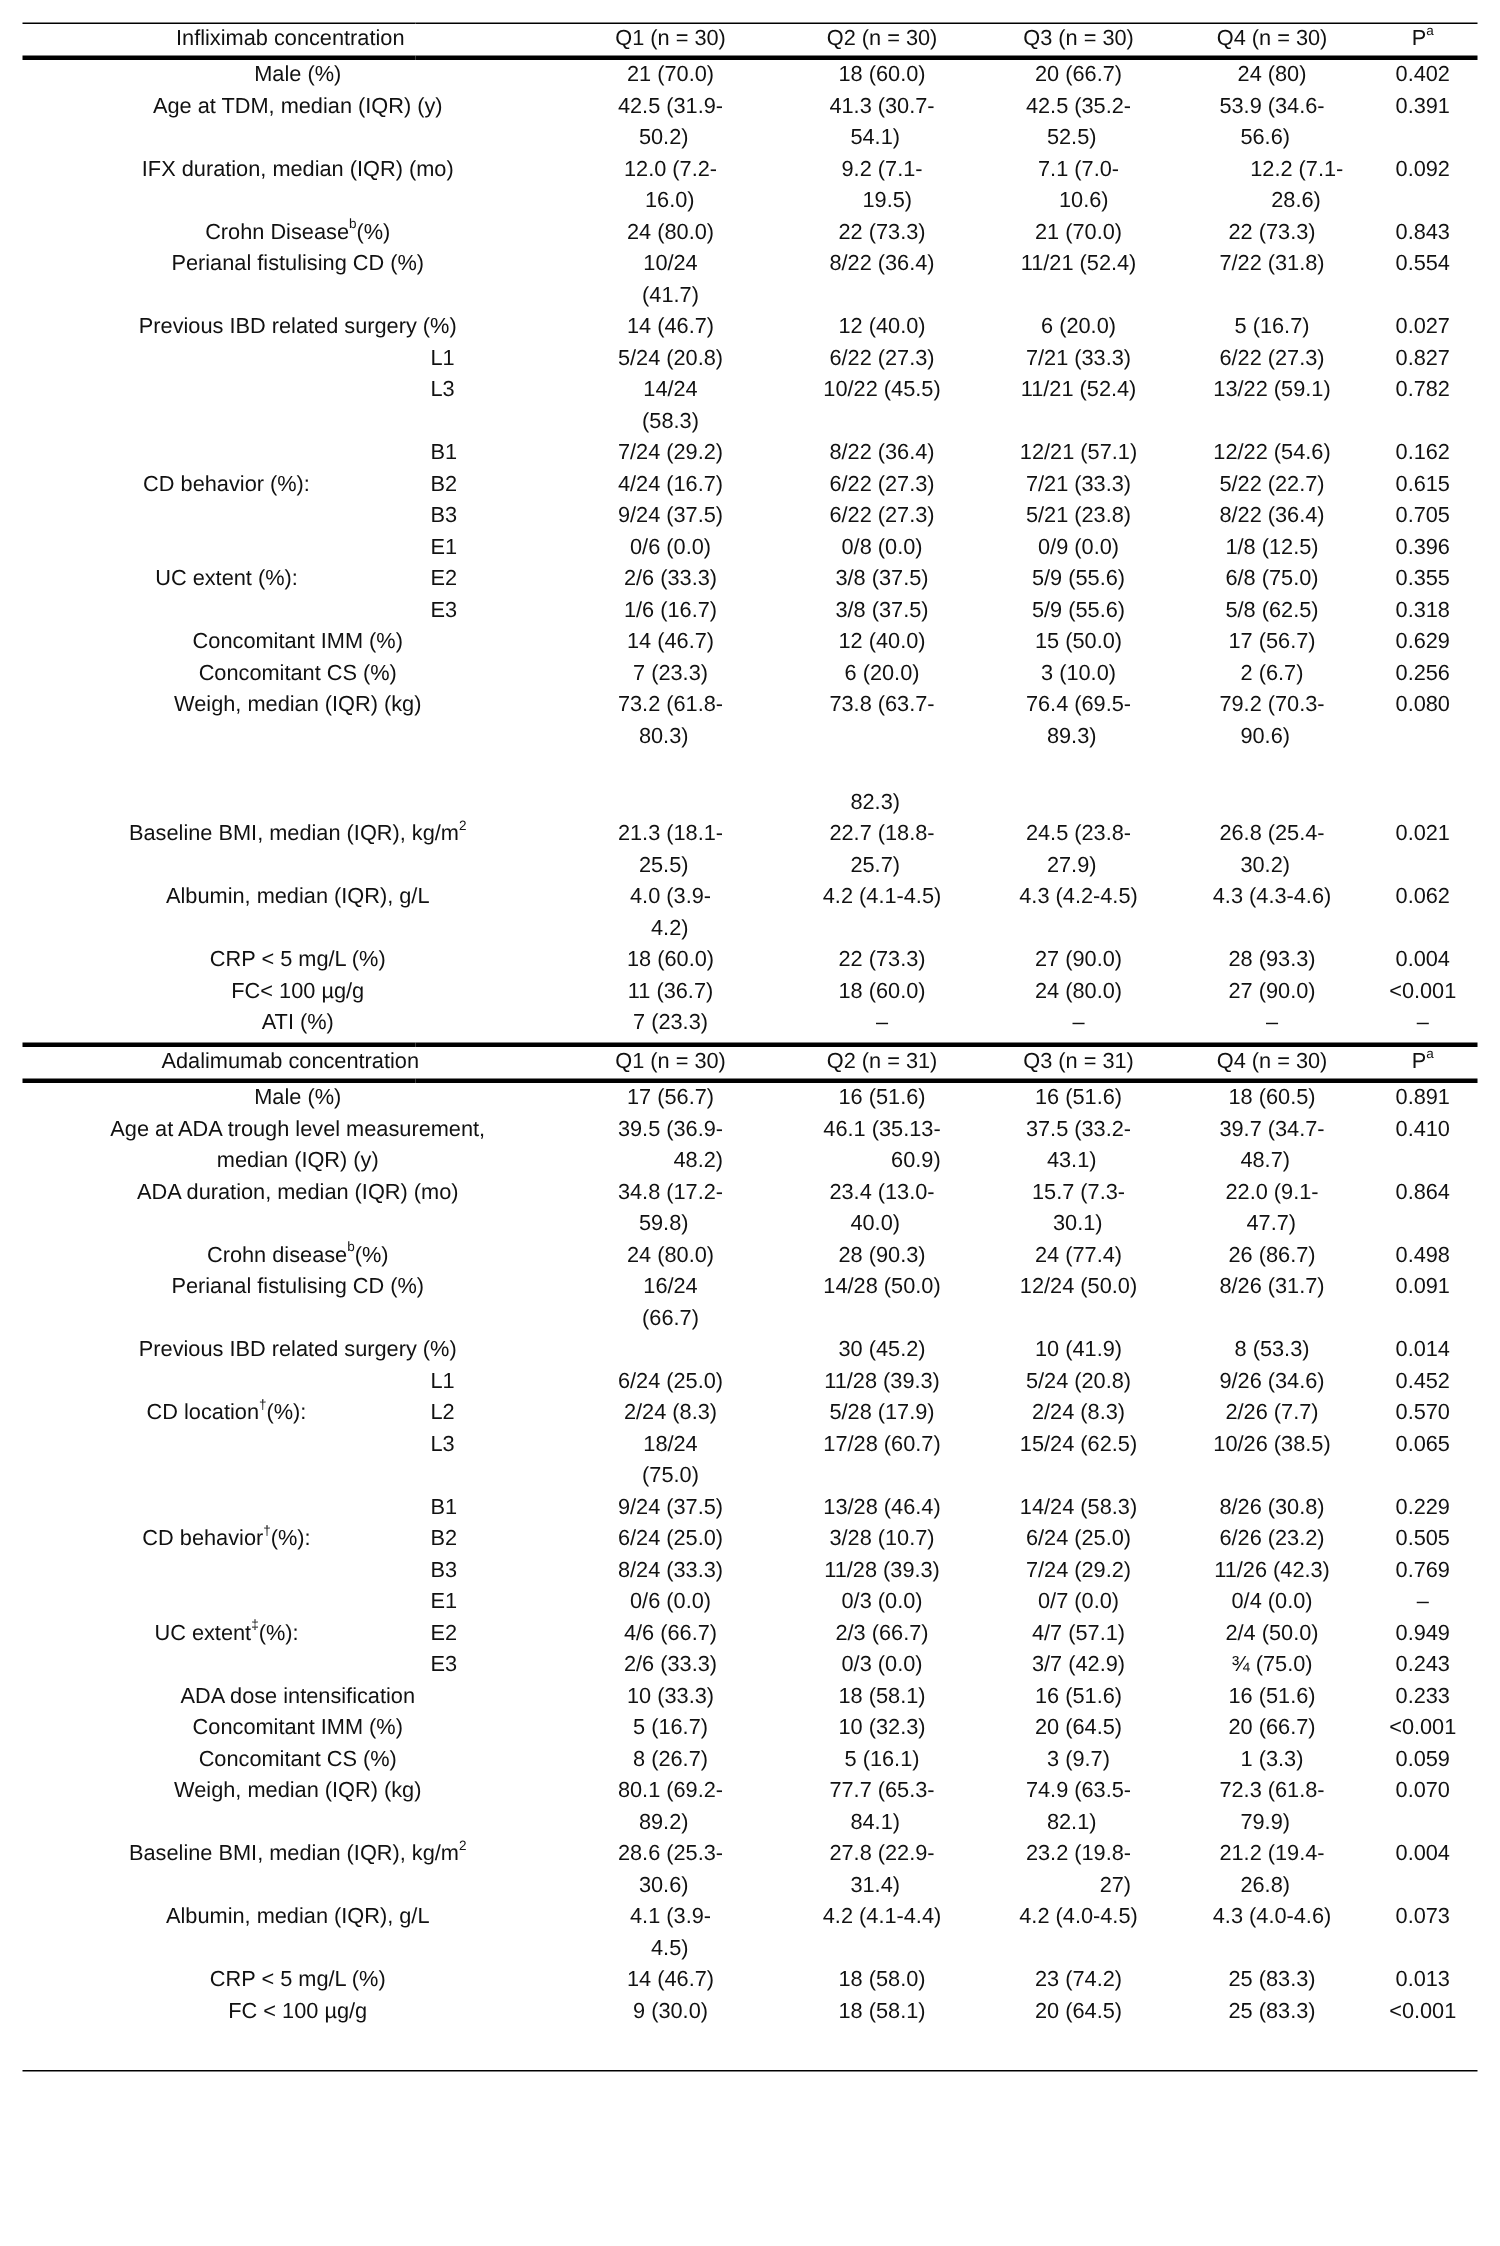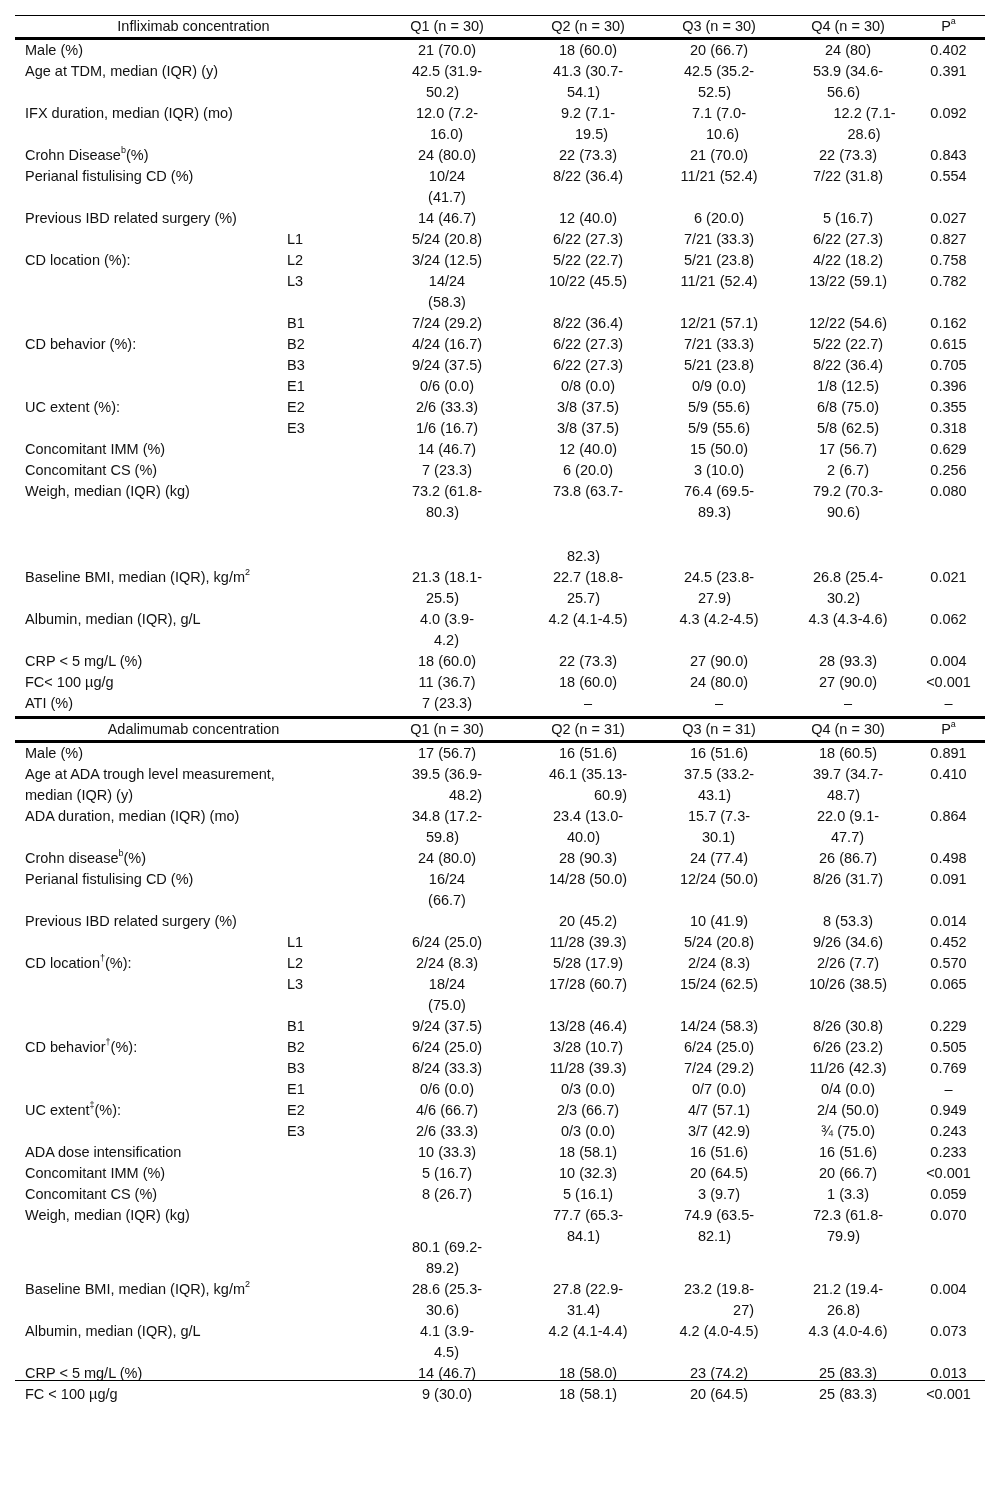--- a/index.html
+++ b/index.html
@@ -9,21 +9,21 @@
   #tbl td, #tbl th { padding: 0; line-height: 21px; vertical-align: top; font-weight: normal; }
   col.c-label { width: 262px; }
   col.c-sub { width: 95px; }
   col.c-q1 { width: 150px; }
   col.c-q2 { width: 132px; }
   col.c-q3 { width: 130px; }
   col.c-q4 { width: 128px; }
   col.c-p { width: 73px; }
   .hdr td { text-align: center; padding-top: 6px; padding-bottom: 3px; border-top: 1.5px solid #000; border-bottom: 3px solid #000; line-height: 20px; }
   .hdr2 td { border-top: 3px solid #000; padding-top: 2px; padding-bottom: 0; font-weight: bold; }
-  .lbl { padding-left: 10px !important; text-align: left; }
+  .lbl { padding-left: 10px !important; text-align: center; }
   .sub { text-align: left; padding-left: 10px !important; }
   .num { text-align: center; }
   .num span, .lbl span { display: inline-block; }
   .bold td { font-weight: bold; }
   sup { font-size: 9px; line-height: 0; position: relative; top: -1px; }
   .narrow { display: inline-block; width: 80px; }
 </style>
 </head>
 <body>
 
@@ -97,29 +97,20 @@
       <tr class="">
         <td class="lbl"></td>
         <td class="sub"><span>L1</span></td>
         <td class="num"><span>5/24 (20.8)</span></td>
         <td class="num"><span>6/22 (27.3)</span></td>
         <td class="num"><span>7/21 (33.3)</span></td>
         <td class="num"><span>6/22 (27.3)</span></td>
         <td class="num"><span>0.827</span></td>
       </tr>
       <tr class="">
-        <td class="lbl"><span>CD location (%):</span></td>
-        <td class="sub"><span>L2</span></td>
-        <td class="num"><span>3/24 (12.5)</span></td>
-        <td class="num"><span>5/22 (22.7)</span></td>
-        <td class="num"><span>5/21 (23.8)</span></td>
-        <td class="num"><span>4/22 (18.2)</span></td>
-        <td class="num"><span>0.758</span></td>
-      </tr>
-      <tr class="">
         <td class="lbl"></td>
         <td class="sub"><span>L3</span></td>
         <td class="num"><span class="narrow" style="width: 60px;">14/24 (58.3)</span></td>
         <td class="num" style="height: 42px;"><span>10/22 (45.5)</span></td>
         <td class="num" style="height: 42px;"><span>11/21 (52.4)</span></td>
         <td class="num" style="height: 42px;"><span>13/22 (59.1)</span></td>
         <td class="num"><span>0.782</span></td>
       </tr>
       <tr class="">
         <td class="lbl"></td>
@@ -283,21 +274,21 @@
         <td class="lbl" colspan="2"><span>Perianal fistulising CD (%)</span></td>
         <td class="num"><span class="narrow" style="width: 60px;">16/24 (66.7)</span></td>
         <td class="num" style="height: 42px;"><span>14/28 (50.0)</span></td>
         <td class="num" style="height: 42px;"><span>12/24 (50.0)</span></td>
         <td class="num" style="height: 42px;"><span>8/26 (31.7)</span></td>
         <td class="num"><span>0.091</span></td>
       </tr>
       <tr class="bold">
         <td class="lbl" colspan="2"><span>Previous IBD related surgery (%)</span></td>
         <td class="num"><span></span></td>
-        <td class="num"><span>20 (45.2)</span></td>
+        <td class="num"><span>30 (45.2)</span></td>
         <td class="num"><span>10 (41.9)</span></td>
         <td class="num"><span>8 (53.3)</span></td>
         <td class="num"><span>0.014</span></td>
       </tr>
       <tr class="">
         <td class="lbl"></td>
         <td class="sub"><span>L1</span></td>
         <td class="num"><span>6/24 (25.0)</span></td>
         <td class="num"><span>11/28 (39.3)</span></td>
         <td class="num"><span>5/24 (20.8)</span></td>
@@ -395,21 +386,21 @@
       <tr class="">
         <td class="lbl" colspan="2"><span>Concomitant CS (%)</span></td>
         <td class="num"><span>8 (26.7)</span></td>
         <td class="num"><span>5 (16.1)</span></td>
         <td class="num"><span>3 (9.7)</span></td>
         <td class="num"><span>1 (3.3)</span></td>
         <td class="num"><span>0.059</span></td>
       </tr>
       <tr class="">
         <td class="lbl" colspan="2"><span>Weigh, median (IQR) (kg)</span></td>
-        <td class="num"><span class="narrow" style="width: auto;"><span style="display: block; margin-top: 32px;">80.1 (69.2-</span><span style="display: block; text-align: left; padding-left: 14px;">89.2)</span></span></td>
+        <td class="num"><span class="narrow" style="width: auto;"><span style="display: block;">80.1 (69.2-</span><span style="display: block; text-align: left; padding-left: 14px;">89.2)</span></span></td>
         <td class="num"><span class="narrow" style="width: auto;"><span style="display: block;">77.7 (65.3-</span><span style="display: block; text-align: left; padding-left: 14px;">84.1)</span></span></td>
         <td class="num"><span class="narrow" style="width: auto;"><span style="display: block;">74.9 (63.5-</span><span style="display: block; text-align: left; padding-left: 14px;">82.1)</span></span></td>
         <td class="num"><span class="narrow" style="width: auto;"><span style="display: block;">72.3 (61.8-</span><span style="display: block; text-align: left; padding-left: 14px;">79.9)</span></span></td>
         <td class="num"><span>0.070</span></td>
       </tr>
       <tr class="bold">
         <td class="lbl" colspan="2"><span>Baseline BMI, median (IQR), kg/m</span><sup>2</sup></td>
         <td class="num"><span class="narrow" style="width: auto;"><span style="display: block;">28.6 (25.3-</span><span style="display: block; text-align: left; padding-left: 14px;">30.6)</span></span></td>
         <td class="num"><span class="narrow" style="width: auto;"><span style="display: block;">27.8 (22.9-</span><span style="display: block; text-align: left; padding-left: 14px;">31.4)</span></span></td>
         <td class="num"><span class="narrow" style="width: auto;"><span style="display: block;">23.2 (19.8-</span><span style="display: block; text-align: right; padding-left: 14px;">27)</span></span></td>

